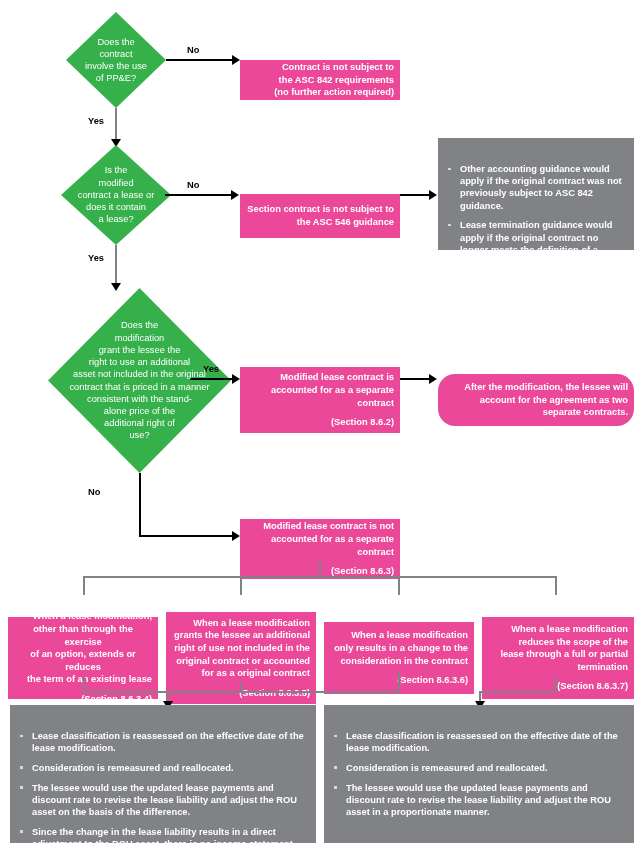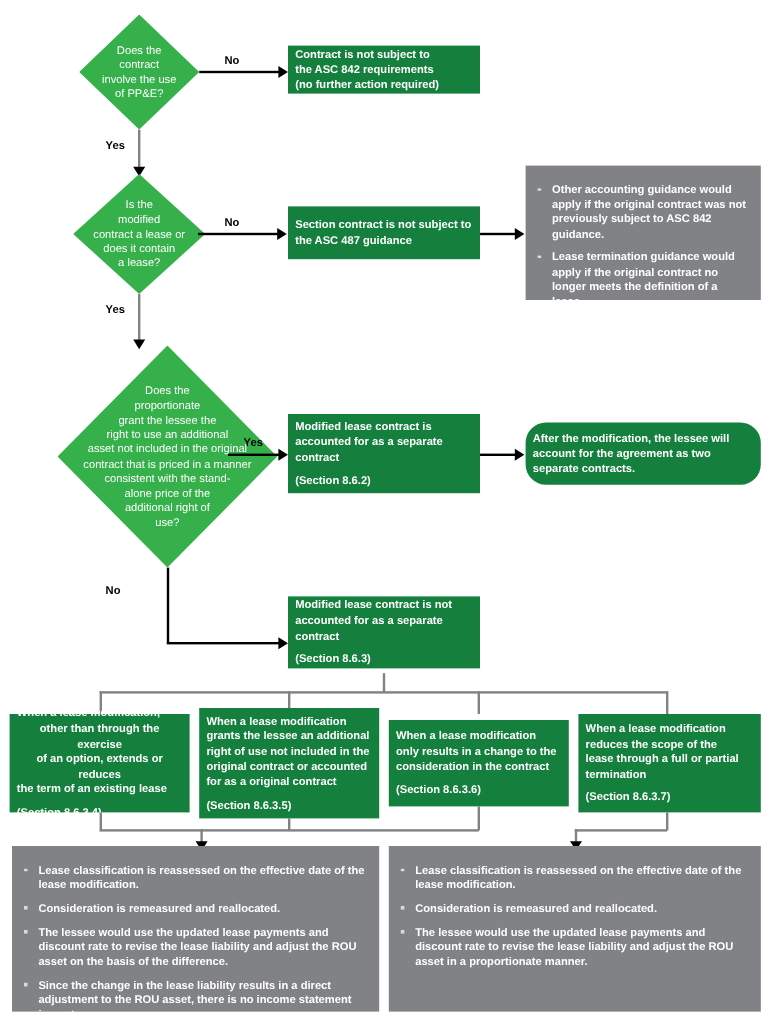--- a/index.html
+++ b/index.html
@@ -12,43 +12,44 @@
     width:642px;
     height:850px;
     background:#ffffff;
     overflow:hidden;
   }
 
   
   .node{position:absolute;box-sizing:border-box;}
 
   .gbox{
-    background:#15803d;
+    background:#ec4899;
     color:#ffffff;
     display:flex;
     flex-direction:column;
-    align-items:flex-start;
+    align-items:flex-end;
     justify-content:center;
     text-align:center;
     font-size:9.3px;
     line-height:12.6px;
     font-weight:700;
     padding:4px 6px;
+    margin-top:22px;
   }
   .gbox .sub{margin-top:7px;font-weight:700;}
   .gbox .ital{}
 
   
   .bbox{
     background:#808285;
     color:#ffffff;
     font-size:9.3px;
     line-height:12.2px;
     font-weight:700;
-    padding:14px 10px 9px 8px;
+    padding:25px 10px 9px 8px;
     box-sizing:border-box;
   }
   .bbox ul{margin:0;padding:0;list-style:none;}
   .bbox li{
     position:relative;
     padding-left:14px;
     margin-bottom:7.5px;
   }
   .bbox li:last-child{margin-bottom:0;}
   .bbox li::before{
@@ -151,42 +152,42 @@
       <span>a lease?</span>
     </div>
   </div>
 
   <div class="hline" style="left:165px;top:194px;width:68px;"></div>
   <div class="arrow-r" style="left:231px;top:190px;"></div>
   <div class="elabel" style="left:187px;top:180px;">No</div>
 
   <div class="node gbox" style="left:240px;top:172px;width:160px;height:44px;">
     <span><span>Section contract is </span><span class="ital">not</span><span> subject to</span></span>
-    <span>the ASC 487 guidance</span>
+    <span>the ASC 546 guidance</span>
   </div>
 
   <div class="hline" style="left:400px;top:194px;width:31px;"></div>
   <div class="arrow-r" style="left:429px;top:190px;"></div>
 
   <div class="node bbox" style="left:438px;top:138px;width:196px;height:112px;">
     <ul>
       <li>Other accounting guidance would apply if the original contract was not previously subject to ASC 842 guidance.</li>
       <li>Lease termination guidance would apply if the original contract no longer meets the definition of a lease.</li>
     </ul>
   </div>
 
   <div class="vline-g" style="left:115px;top:245px;height:43px;"></div>
   <div class="arrow-d" style="left:111px;top:283px;"></div>
   <div class="elabel" style="left:88px;top:253px;">Yes</div>
 
   <div class="diamond" style="left:48px;top:288px;width:183px;height:185px;">
     <div class="shape"></div>
     <div class="dtext" style="width:165%;">
       <span>Does the</span><br>
-      <span>proportionate</span><br>
+      <span>modification</span><br>
       <span>grant the lessee the</span><br>
       <span>right to use an additional</span><br>
       <span>asset not included in the original</span><br>
       <span>contract that is priced in a manner</span><br>
       <span>consistent with the stand-</span><br>
       <span>alone price of the</span><br>
       <span>additional right of</span><br>
       <span>use?</span>
     </div>
   </div>

